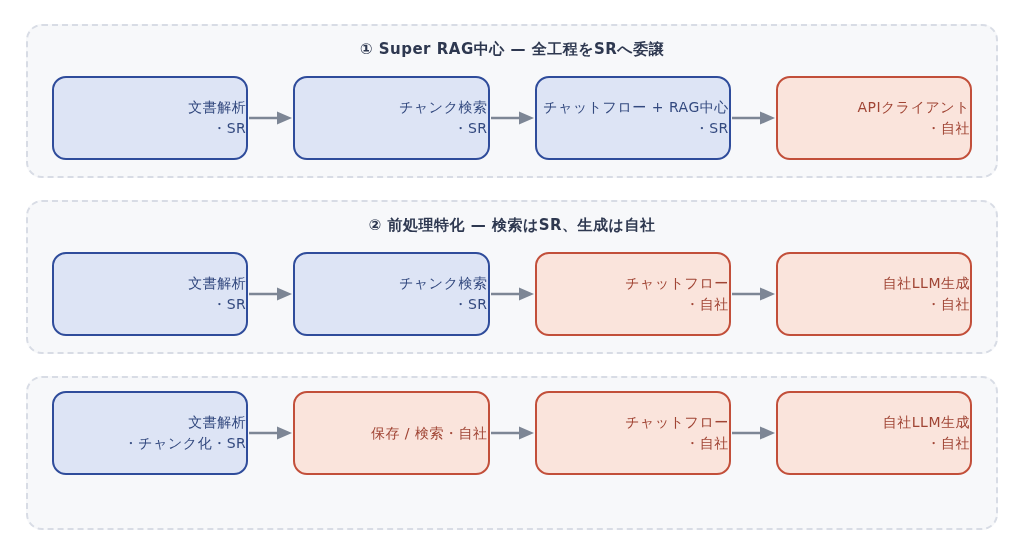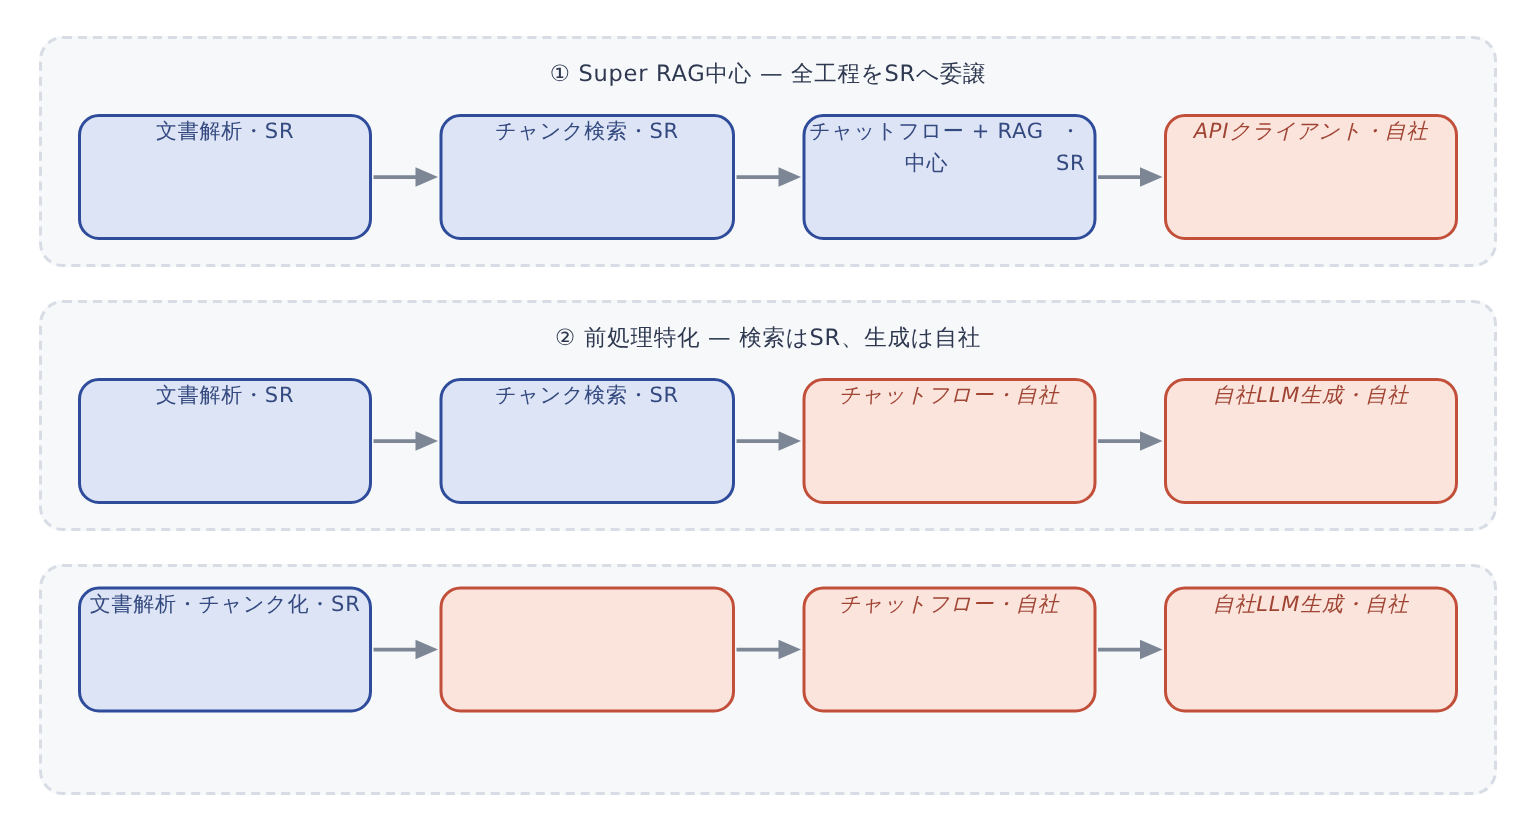--- a/index.html
+++ b/index.html
@@ -22,49 +22,49 @@
     width:972px;height:154px;
     border:2px dashed var(--panel-border);
     border-radius:16px;
     background:var(--panel-bg);
     padding:13px 0 0 0;
     margin-bottom:22px;
   }
   .panel-title{
     text-align:center;
     font-size:15px;
-    font-weight:normal;
+    font-weight:bold;
     letter-spacing:.5px;
     color:var(--title-text);
     height:20px;line-height:20px;
     margin-bottom:17px;
   }
   .row{
     display:flex;
     align-items:center;
     padding:0 24px 0 24px;
     height:84px;
   }
   .box{
     flex:1 1 0;
     height:84px;
     border-radius:14px;
     border:2.5px solid;
     display:flex;
-    flex-direction:row;
-    align-items:flex-start;
+    flex-direction:column;
+    align-items:flex-end;
     justify-content:center;
     font-size:14px;
     font-weight:500;
     line-height:21px;
     letter-spacing:.5px;
     text-align:center;
   }
   .box.sr{background:var(--sr-fill);border-color:var(--sr-border);color:var(--sr-text);}
-  .box.own{background:var(--own-fill);border-color:var(--own-border);color:var(--own-text);font-style:italic;}
+  .box.own{background:var(--own-fill);border-color:var(--own-border);color:var(--own-text);}
   .arrow{
     flex:0 0 45px;
     display:flex;
     align-items:center;
     justify-content:center;
     color:var(--arrow);
   }
   .arrow svg{display:block;}
 </style>
 </head>
@@ -158,20 +158,21 @@
         <span>文書解析</span>
         <span>・チャンク化・SR</span>
       </div>
       <span class="arrow">
           <svg width="45" height="16" viewBox="0 0 45 16">
             <line x1="1" y1="8" x2="31" y2="8" stroke="currentColor" stroke-width="2.5"></line>
             <polygon points="29,1.5 44,8 29,14.5" fill="currentColor"></polygon>
           </svg>
         </span>
       <div class="box own">
+        <span>保存 / 検索・自社</span>
       </div>
       <span class="arrow">
           <svg width="45" height="16" viewBox="0 0 45 16">
             <line x1="1" y1="8" x2="31" y2="8" stroke="currentColor" stroke-width="2.5"></line>
             <polygon points="29,1.5 44,8 29,14.5" fill="currentColor"></polygon>
           </svg>
         </span>
       <div class="box own">
         <span>チャットフロー</span>
         <span>・自社</span>

